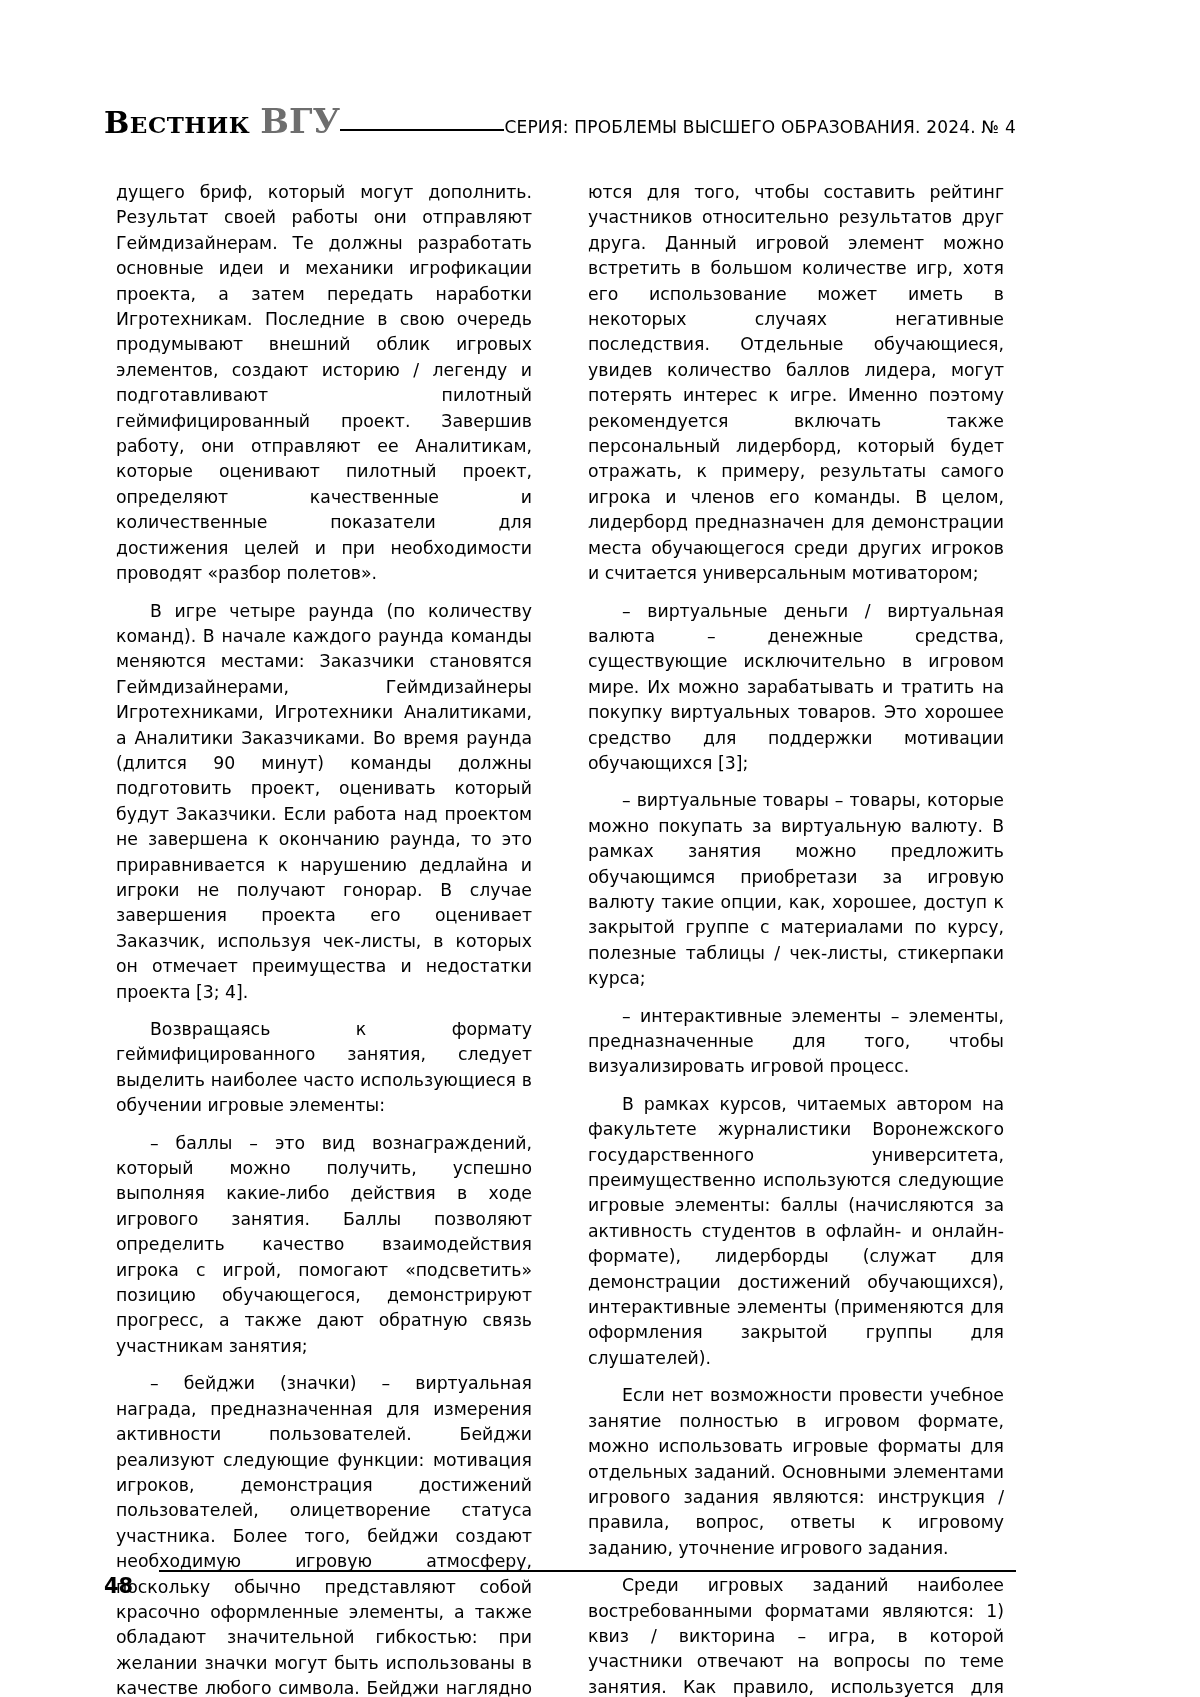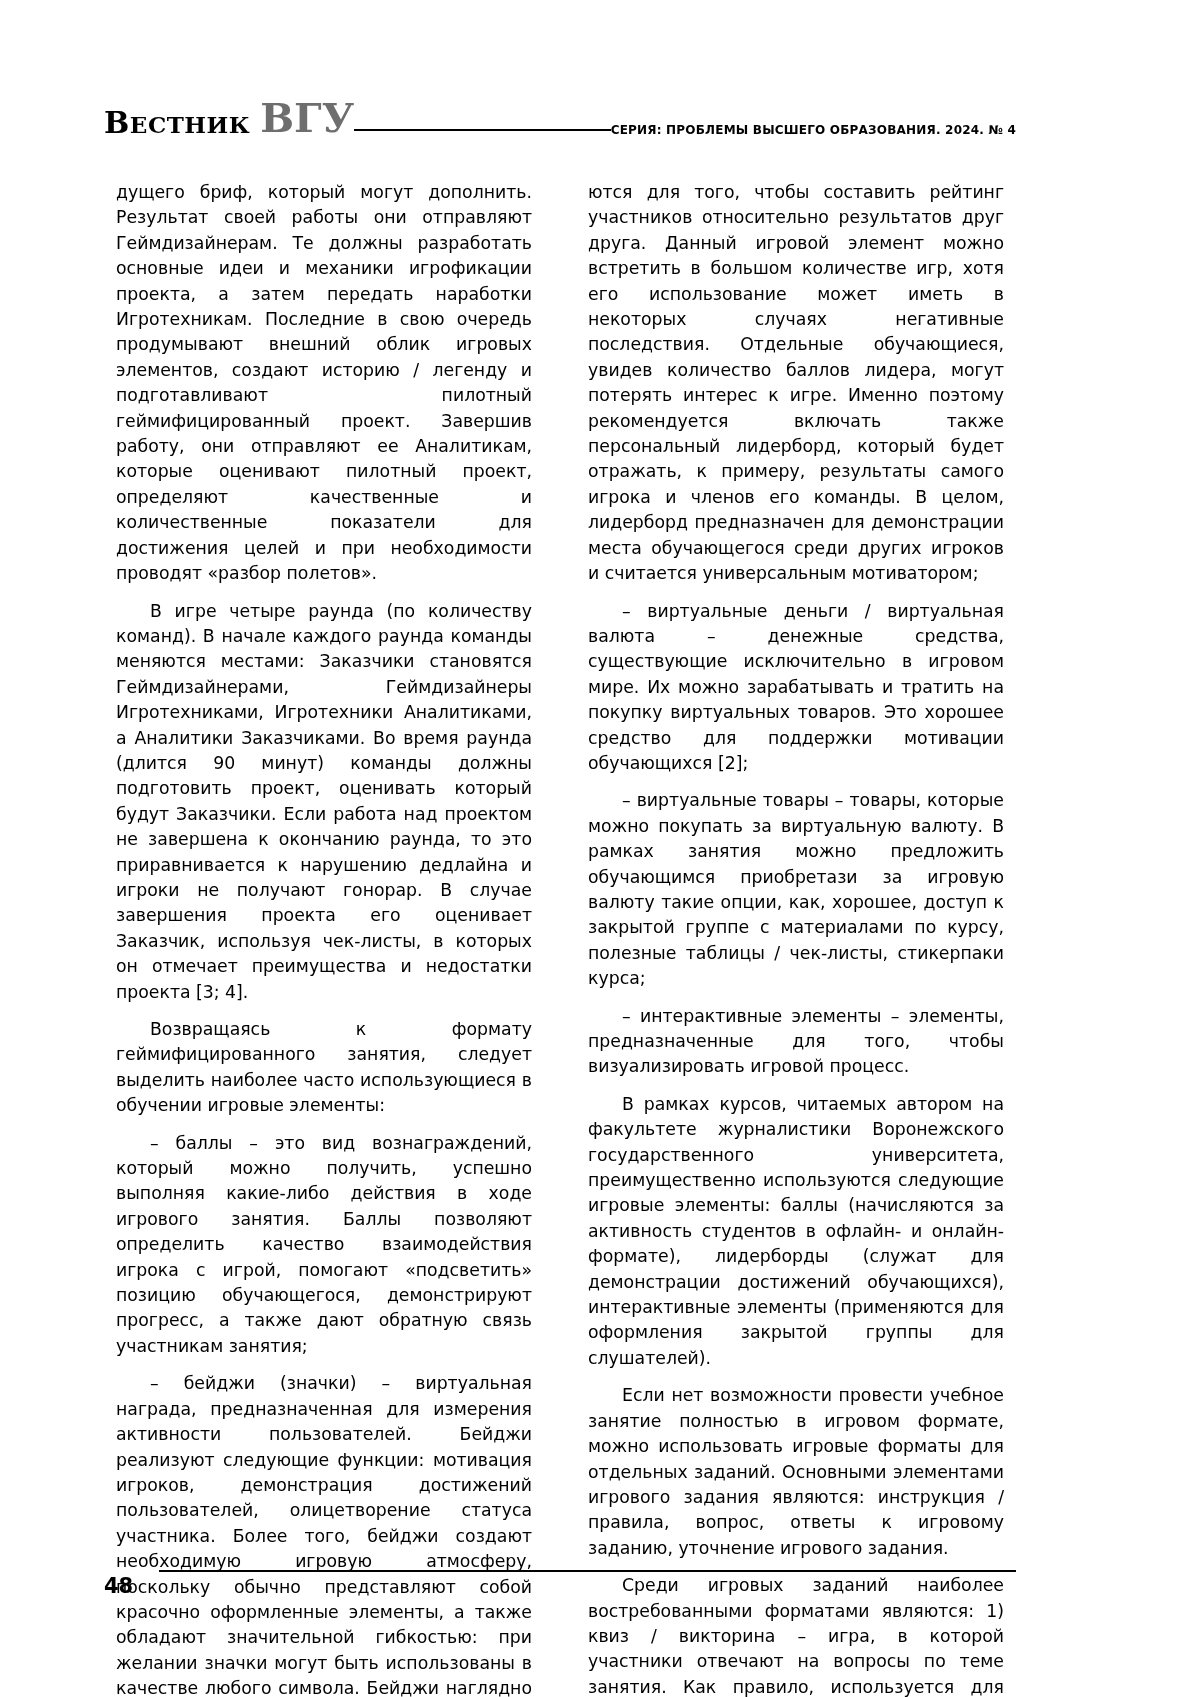--- a/index.html
+++ b/index.html
@@ -44,43 +44,43 @@
     white-space: nowrap;
     line-height: 1;
     padding-bottom: 2px;
   }
   .journal-title .small-caps {
     font-size: 23px;
   }
   .journal-vgu {
     font-family: "DejaVu Serif", serif;
     font-weight: bold;
-    font-size: 40px;
+    font-size: 34px;
     color: #6e6e6e;
     margin-left: 10px;
     line-height: 1;
     padding-bottom: 2px;
   }
   .rule-wrap {
     flex: 1;
     position: relative;
     height: 28px;
   }
   .rule-wrap .rule {
     position: absolute;
     left: 0;
     right: 0;
     bottom: 9px;
     height: 2px;
     background: #000;
   }
   .series-line {
     font-family: "DejaVu Sans", sans-serif;
-    font-weight: bold;
-    font-size: 12px;
+    font-weight: normal;
+    font-size: 17px;
     letter-spacing: 0.2px;
     white-space: nowrap;
     padding-bottom: 3px;
     text-align: left;
   }
 
   
   .columns {
     margin-top: 28px;
     display: flex;
@@ -147,21 +147,21 @@
         <p class="body">дущего бриф, который могут дополнить. Результат своей работы они отправляют Геймдизайнерам. Те должны разработать основные идеи и механики игрофикации проекта, а затем передать наработки Игротехникам. Последние в свою очередь продумывают внешний облик игровых элементов, создают историю / легенду и подготавливают пилотный геймифицированный проект. Завершив работу, они отправляют ее Аналитикам, которые оценивают пилотный проект, определяют качественные и количественные показатели для достижения целей и при необходимости проводят «разбор полетов».</p>
         <p class="body indent">В игре четыре раунда (по количеству команд). В начале каждого раунда команды меняются местами: Заказчики становятся Геймдизайнерами, Геймдизайнеры Игротехниками, Игротехники Аналитиками, а Аналитики Заказчиками. Во время раунда (длится 90 минут) команды должны подготовить проект, оценивать который будут Заказчики. Если работа над проектом не завершена к окончанию раунда, то это приравнивается к нарушению дедлайна и игроки не получают гонорар. В случае завершения проекта его оценивает Заказчик, используя чек-листы, в которых он отмечает преимущества и недостатки проекта [3; 4].</p>
         <p class="body indent">Возвращаясь к формату геймифицированного занятия, следует выделить наиболее часто использующиеся в обучении игровые элементы:</p>
         <p class="body indent">– баллы – это вид вознаграждений, который можно получить, успешно выполняя какие-либо действия в ходе игрового занятия. Баллы позволяют определить качество взаимодействия игрока с игрой, помогают «подсветить» позицию обучающегося, демонстрируют прогресс, а также дают обратную связь участникам занятия;</p>
         <p class="body indent">– бейджи (значки) – виртуальная награда, предназначенная для измерения активности пользователей. Бейджи реализуют следующие функции: мотивация игроков, демонстрация достижений пользователей, олицетворение статуса участника. Более того, бейджи создают необходимую игровую атмосферу, поскольку обычно представляют собой красочно оформленные элементы, а также обладают значительной гибкостью: при желании значки могут быть использованы в качестве любого символа. Бейджи наглядно представляют достижения обучающегося другим игрокам. Несмотря на то, что они являются лишь виртуальной наградой, бейджи пользуются значительной привлекательностью у обучающихся, которые нередко коллекционируют их;</p>
         <p class="body indent">– лидерборды – таблицы, в которых отражены участники, имеющие наиболее высокий рейтинг либо другие возможные достижения. Использу-</p>
       </div>
 
       <div class="col">
         <p class="body">ются для того, чтобы составить рейтинг участников относительно результатов друг друга. Данный игровой элемент можно встретить в большом количестве игр, хотя его использование может иметь в некоторых случаях негативные последствия. Отдельные обучающиеся, увидев количество баллов лидера, могут потерять интерес к игре. Именно поэтому рекомендуется включать также персональный лидерборд, который будет отражать, к примеру, результаты самого игрока и членов его команды. В целом, лидерборд предназначен для демонстрации места обучающегося среди других игроков и считается универсальным мотиватором;</p>
-        <p class="body indent">– виртуальные деньги / виртуальная валюта – денежные средства, существующие исключительно в игровом мире. Их можно зарабатывать и тратить на покупку виртуальных товаров. Это хорошее средство для поддержки мотивации обучающихся [2];</p>
+        <p class="body indent">– виртуальные деньги / виртуальная валюта – денежные средства, существующие исключительно в игровом мире. Их можно зарабатывать и тратить на покупку виртуальных товаров. Это хорошее средство для поддержки мотивации обучающихся [3];</p>
         <p class="body indent">– виртуальные товары – товары, которые можно покупать за виртуальную валюту. В рамках занятия можно предложить обучающимся приобретази за игровую валюту такие опции, как, хорошее, доступ к закрытой группе с материалами по курсу, полезные таблицы / чек-листы, стикерпаки курса;</p>
         <p class="body indent">– интерактивные элементы – элементы, предназначенные для того, чтобы визуализировать игровой процесс.</p>
         <p class="body indent">В рамках курсов, читаемых автором на факультете журналистики Воронежского государственного университета, преимущественно используются следующие игровые элементы: баллы (начисляются за активность студентов в офлайн- и онлайн-формате), лидерборды (служат для демонстрации достижений обучающихся), интерактивные элементы (применяются для оформления закрытой группы для слушателей).</p>
         <p class="body indent">Если нет возможности провести учебное занятие полностью в игровом формате, можно использовать игровые форматы для отдельных заданий. Основными элементами игрового задания являются: инструкция / правила, вопрос, ответы к игровому заданию, уточнение игрового задания.</p>
         <p class="body indent">Среди игровых заданий наиболее востребованными форматами являются: 1) квиз / викторина – игра, в которой участники отвечают на вопросы по теме занятия. Как правило, используется для контроля результатов обучения, самопроверки обучающегося [6]. Показывает, готова ли группа переходить от теории к практике. В рамках своих дисциплин автор реализует онлайн-викторины не-</p>
       </div>
 
     </div>
   </div>
 

